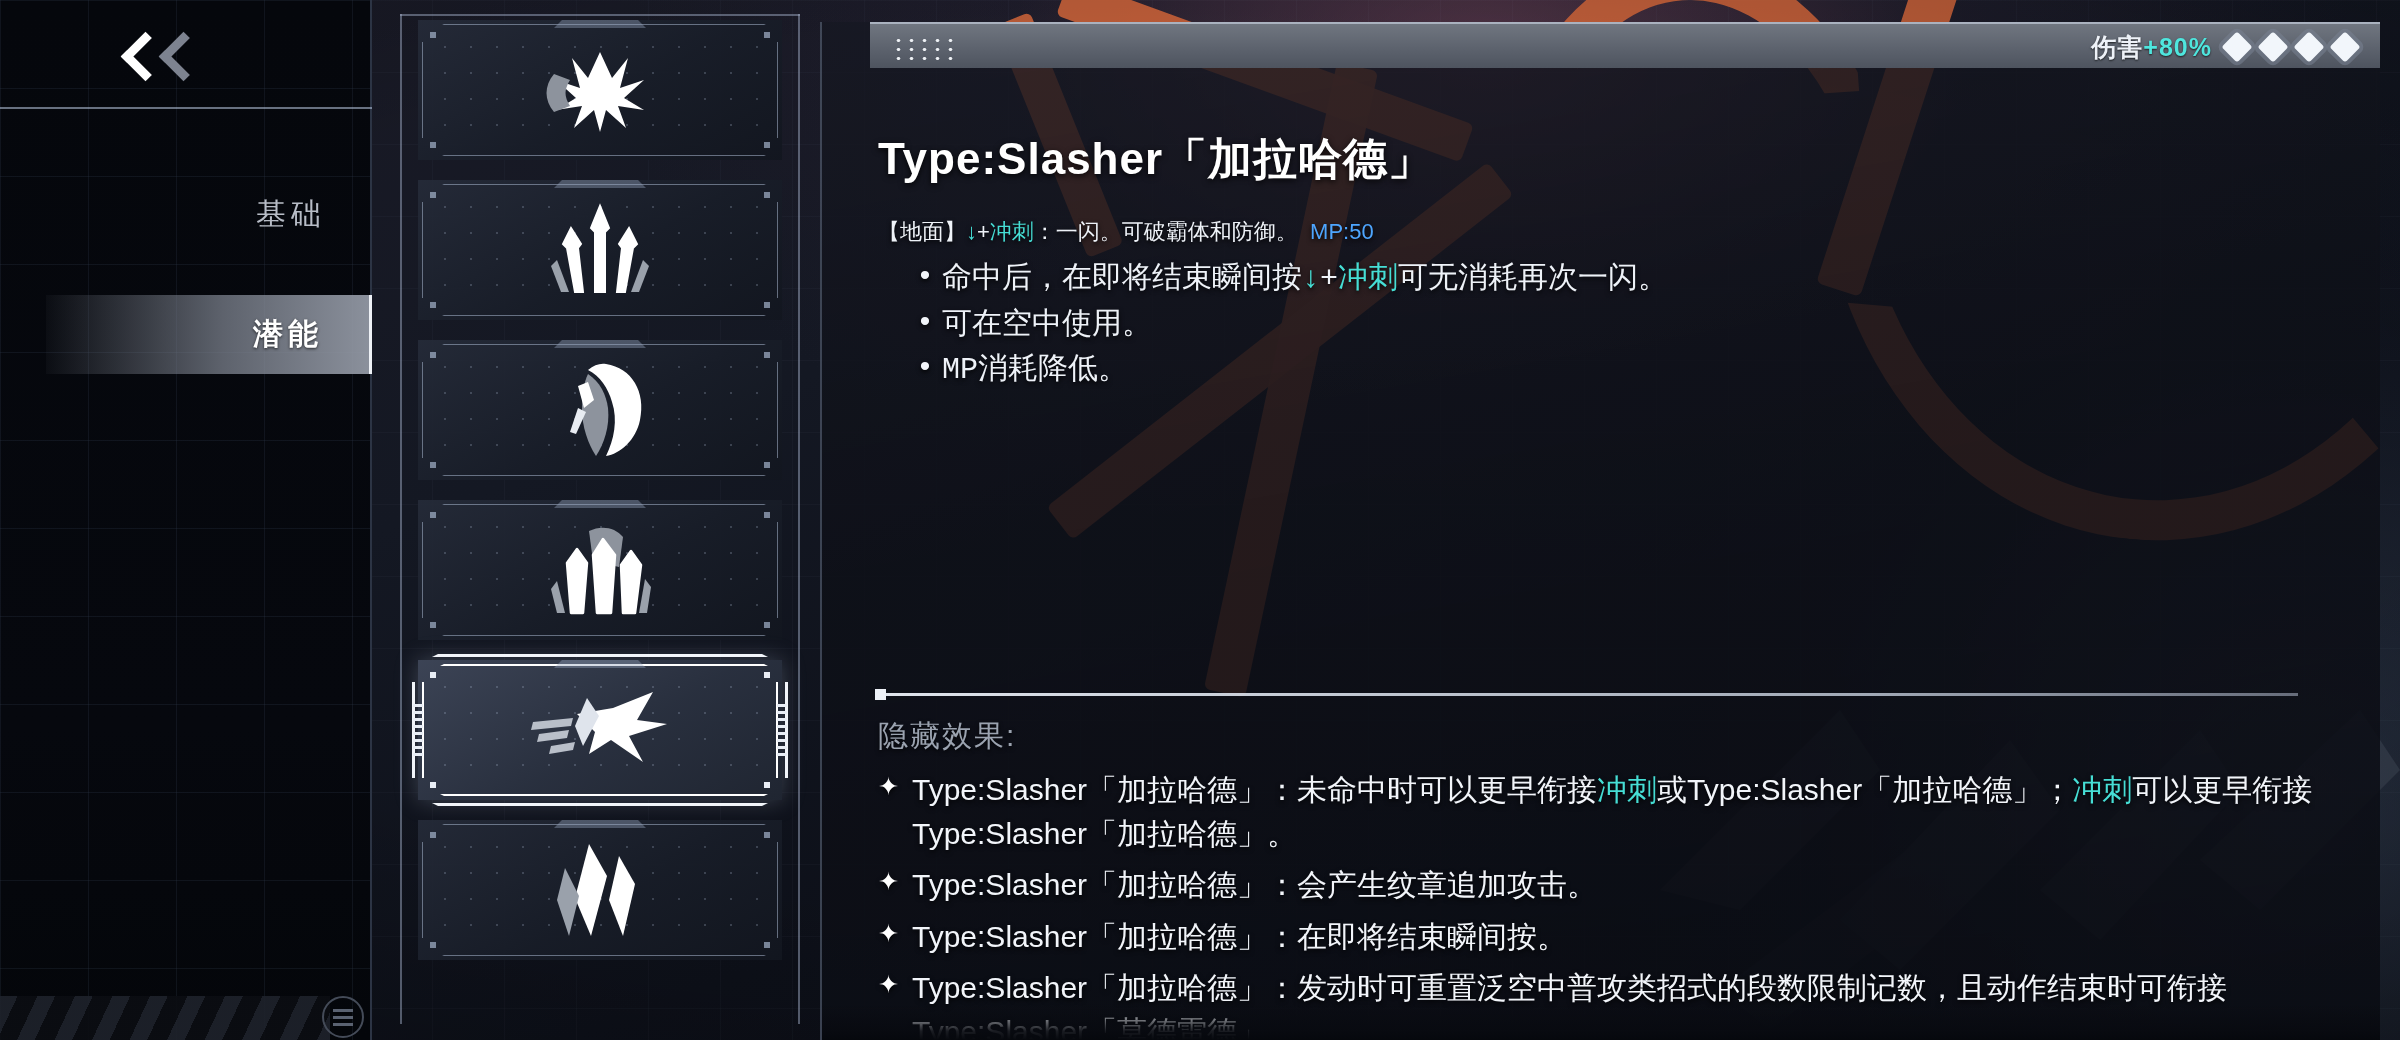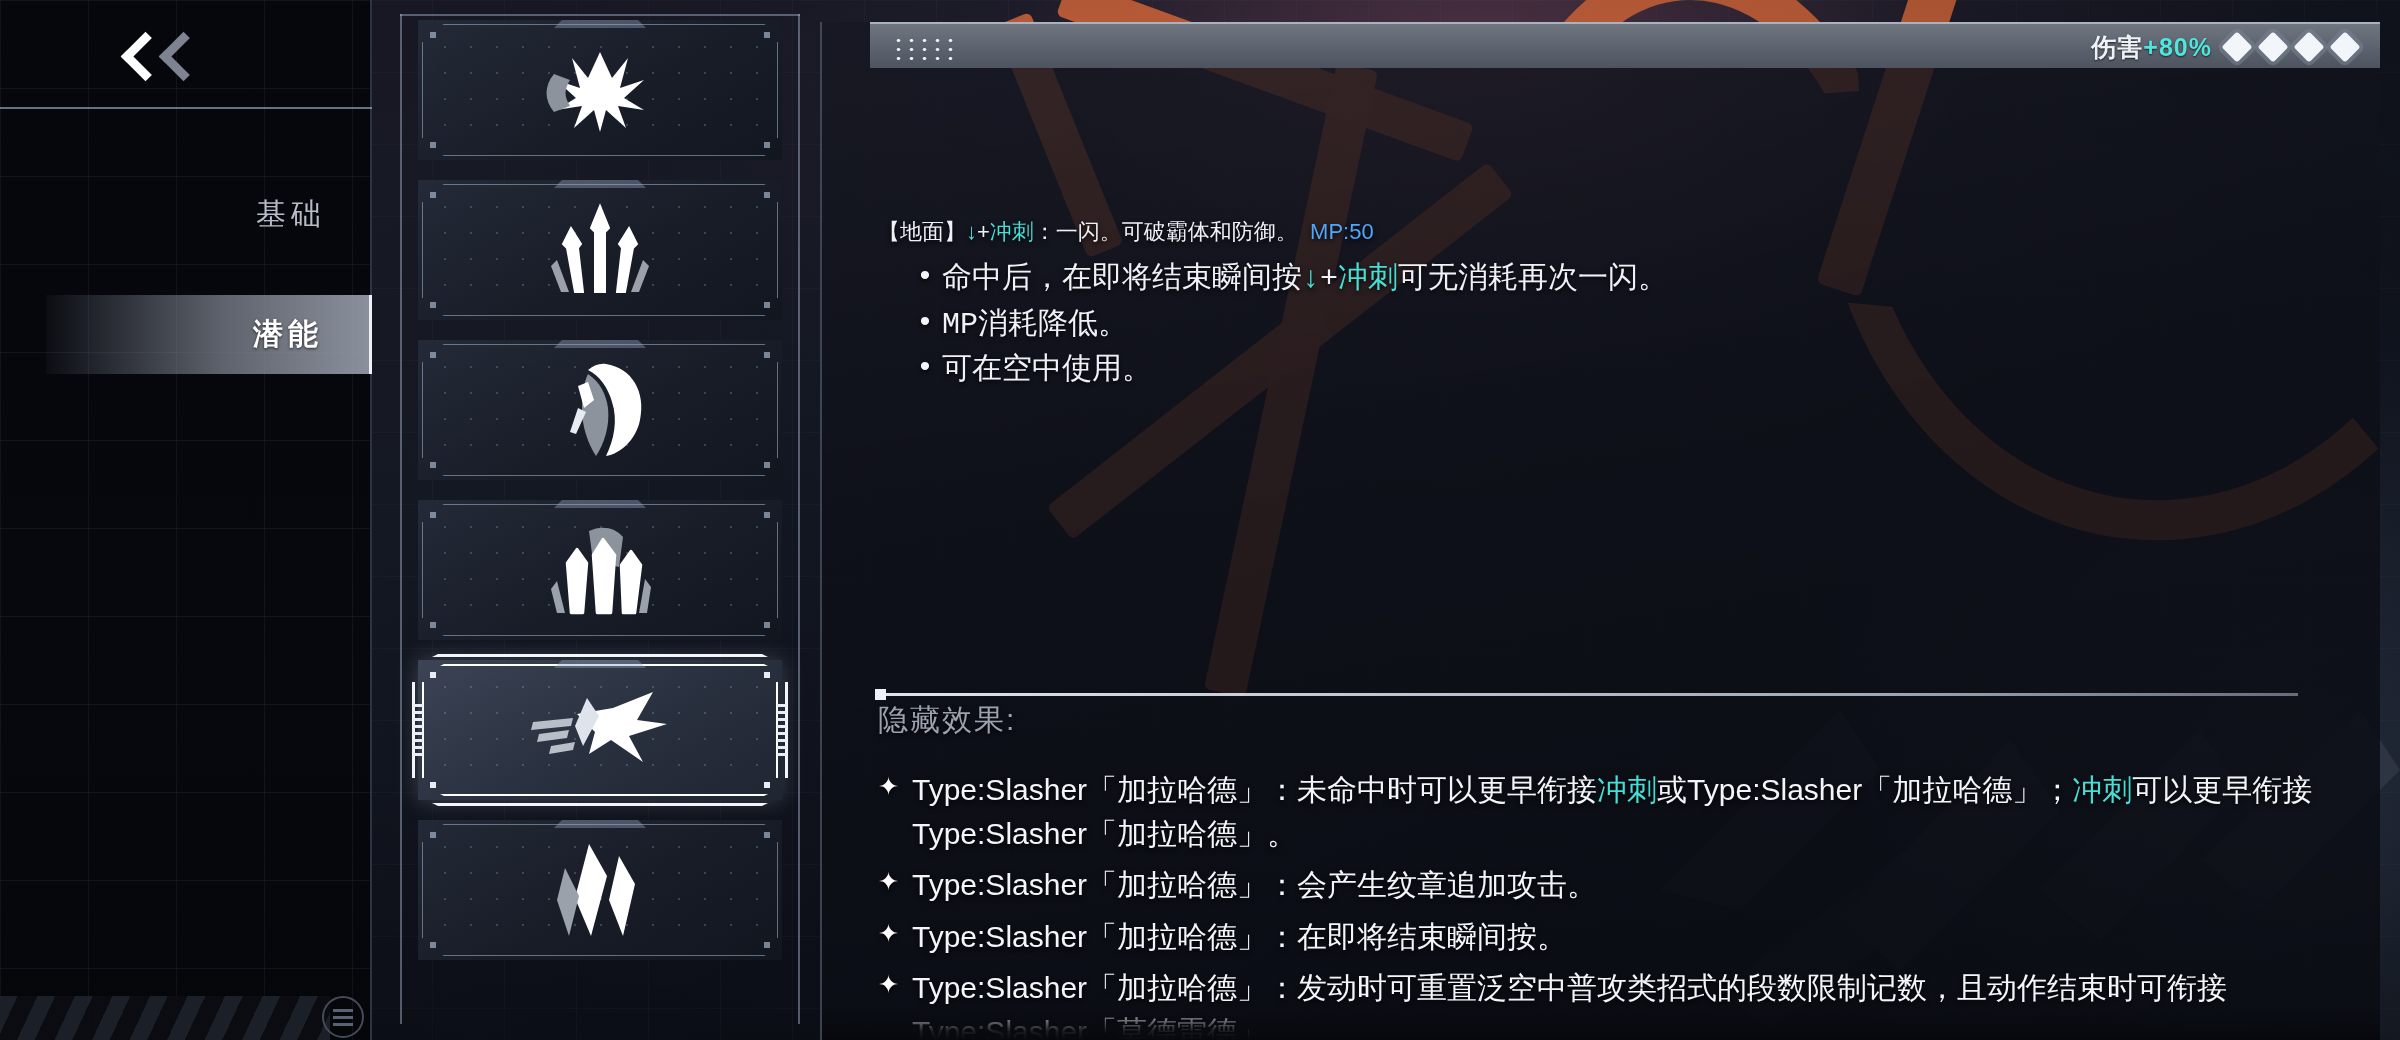--- a/index.html
+++ b/index.html
@@ -187,21 +187,21 @@
                padding-left:26px; text-shadow:0 2px 5px rgba(0,0,0,.9); }
   .bullets li::before{ content:"•"; position:absolute; left:0; top:-2px; font-size:30px; color:#f2f5fa; }
 
   .divider{
     position:absolute; left:56px; top:625px; width:1420px; height:3px;
     background:linear-gradient(90deg, rgba(235,240,248,.95) 0%, rgba(210,220,235,.75) 70%, rgba(190,200,220,.5) 100%);
   }
   .divider::before{ content:""; position:absolute; left:-3px; top:-4px; width:11px; height:11px; background:#eef2f8; }
 
   .hidden-h{
-    position:absolute; left:56px; top:632px; font-size:30px; color:#9ba3b0; letter-spacing:2px;
+    position:absolute; left:56px; top:648px; font-size:30px; color:#9ba3b0; letter-spacing:2px;
     text-shadow:0 2px 4px rgba(0,0,0,.8);
   }
   .hidden-list{ position:absolute; left:56px; top:700px; width:1450px; }
   .hidden-list li{
     list-style:none; position:relative; padding-left:34px; margin-bottom:8px;
     font-size:30px; line-height:1.45; color:#f2f5fa; text-shadow:0 2px 5px rgba(0,0,0,.9);
   }
   .hidden-list li::before{
     content:"✦"; position:absolute; left:0; top:0; font-size:25px; color:#ffffff;
   }
@@ -407,30 +407,31 @@
         <span class="dmg-txt"><span>伤害</span><span class="num">+80%</span></span>
         <span class="gem"></span>
         <span class="gem"></span>
         <span class="gem"></span>
         <span class="gem"></span>
       </div>
     </div>
 
     <div class="panel-body">
 
+      <div class="title">Type:Slasher「加拉哈德」</div>
 
       <div class="desc">
         <div class="line">
           <span>【地面】</span><span class="cy">↓</span><span>+</span><span class="cy">冲刺</span><span>：</span><span>一闪。可破霸体和防御。</span>&nbsp;&nbsp;<span class="bl">MP:50</span>
         </div>
 
         <ul class="bullets">
           <li><span>命中后，在即将结束瞬间按</span><span class="cy">↓</span><span>+</span><span class="cy">冲刺</span><span>可无消耗再次一闪。</span></li>
+          <li>可在空中使用。</li>
           <li>MP消耗降低。</li>
-          <li>可在空中使用。</li>
         </ul>
       </div>
 
       <div class="divider"></div>
 
       <div class="hidden-h">隐藏效果:</div>
 
       <ul class="hidden-list">
         <li><span>Type:Slasher「加拉哈德」：未命中时可以更早衔接</span><span class="cy">冲刺</span><span>或Type:Slasher「加拉哈德」；</span><span class="cy">冲刺</span><span>可以更早衔接Type:Slasher「加拉哈德」。</span></li>
         <li>Type:Slasher「加拉哈德」：会产生纹章追加攻击。</li>

